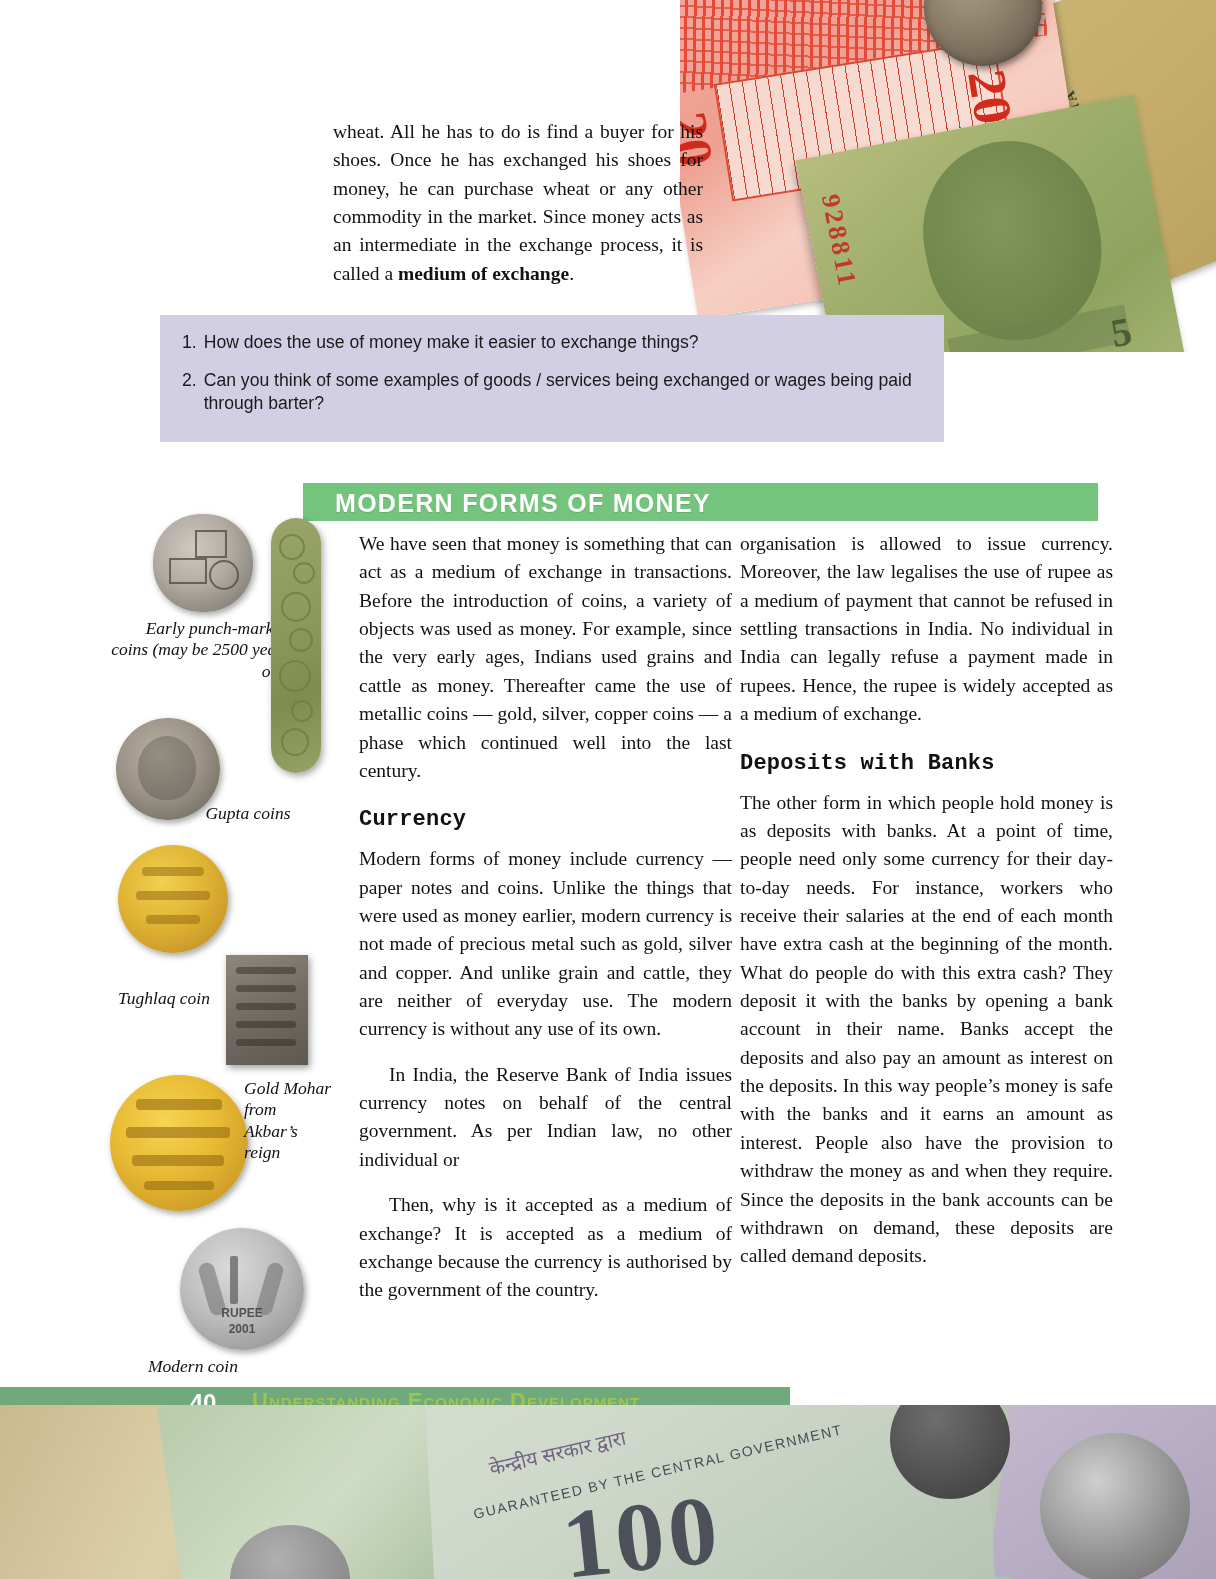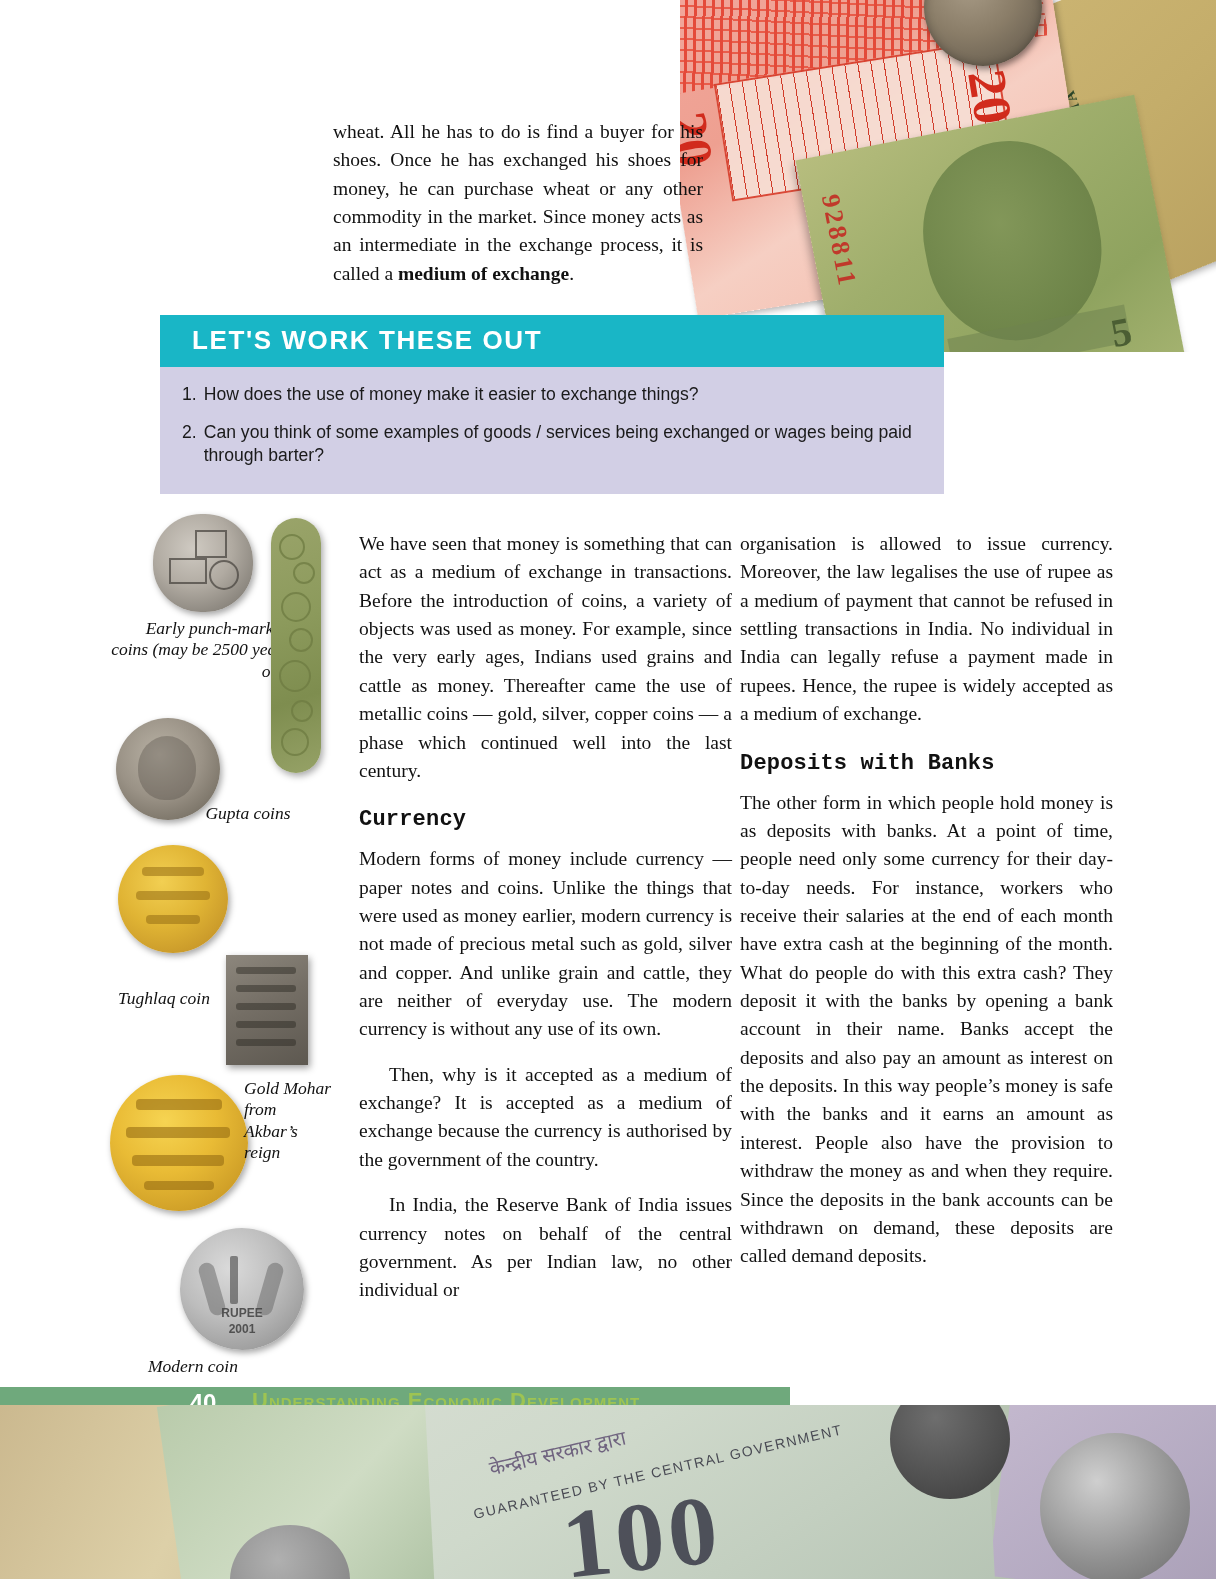--- a/index.html
+++ b/index.html
@@ -266,33 +266,35 @@
       <div class="serial">928811</div>
       <div class="seal"></div>
       <div class="band"></div>
       <div class="five">5</div>
     </div>
   </div>
 
   <div class="intro"><span>wheat. All he has to do is find a buyer for his shoes. Once he has exchanged his shoes for money, he can purchase wheat or any other commodity in the market. Since money acts as an intermediate in the exchange process, it is called a </span><b>medium of exchange</b><span>.</span></div>
 
   <div class="lwto-wrap">
-    <div class="lwto-head">LET'S WORK THESE OUT</div>
     <div class="lwto-body">
       <div class="lwto-item">
         <span class="lwto-num">1.</span>
         <span class="lwto-txt">How does the use of money make it easier to exchange things?</span>
       </div>
       <div class="lwto-item">
         <span class="lwto-num">2.</span>
         <span class="lwto-txt">Can you think of some examples of goods / services being exchanged or wages being paid through barter?</span>
       </div>
     </div>
   </div>
 
+  <div class="section-banner">
+    <span>MODERN FORMS OF  MONEY</span>
+  </div>
 
   <div class="margin-col">
 
     <div class="coin punch-coin">
       <div class="mk m1"></div>
       <div class="mk m2"></div>
       <div class="mk m3"></div>
     </div>
     <div class="caption cap-punch">Early punch-marked coins (may be 2500 years old)</div>
 
@@ -341,22 +343,22 @@
       <div class="lbl lbl1">RUPEE</div>
       <div class="lbl lbl2">2001</div>
     </div>
     <div class="caption cap-modern">Modern coin</div>
   </div>
 
   <div class="col col-left">
     <p>We have seen that money is something that can act as a medium of exchange in transactions.  Before the introduction of coins, a variety of objects was used as money. For example, since the very early ages, Indians used  grains and cattle as money. Thereafter came the use of metallic coins — gold, silver, copper coins — a phase which continued well into the last century.</p>
     <div class="subhead">Currency</div>
     <p>Modern forms of money include currency — paper notes and coins. Unlike the things that were used as money earlier, modern currency is not made of precious metal such as gold, silver and copper.  And unlike grain and cattle, they are neither of everyday use. The modern currency is without any use of its own.</p>
+    <p class="ind">In India, the Reserve Bank of India issues currency notes on behalf of the central government. As per Indian law, no other individual or</p>
     <p class="ind">Then, why is it accepted as a medium of exchange?  It is accepted as a medium of exchange because the currency is authorised by the government of the country.</p>
-    <p class="ind">In India, the Reserve Bank of India issues currency notes on behalf of the central government. As per Indian law, no other individual or</p>
   </div>
 
   <div class="col col-right">
     <p>organisation is allowed to issue currency. Moreover, the law legalises the use of rupee as a medium of payment that cannot be refused in settling transactions in India. No individual in India can legally refuse a payment made in rupees. Hence, the rupee is widely accepted as a medium of exchange.</p>
     <div class="subhead">Deposits with Banks</div>
     <p>The other form in which people hold money is as deposits with banks. At a point of time, people need only some currency  for their day-to-day needs. For instance, workers who receive their salaries at the end of each month have extra cash at the beginning of the month. What do people do with this extra cash? They deposit it with the banks by opening a bank account in their name. Banks accept the deposits and also pay an amount as interest on the deposits. In this way people’s money is safe with the banks and it earns an amount as interest.  People also have the provision to withdraw the money as and when they require. Since the deposits in the bank accounts can be withdrawn on demand, these deposits are called demand deposits.</p>
   </div>
 
   <div class="footer-bar"></div>
   <div class="page-num">40</div>

